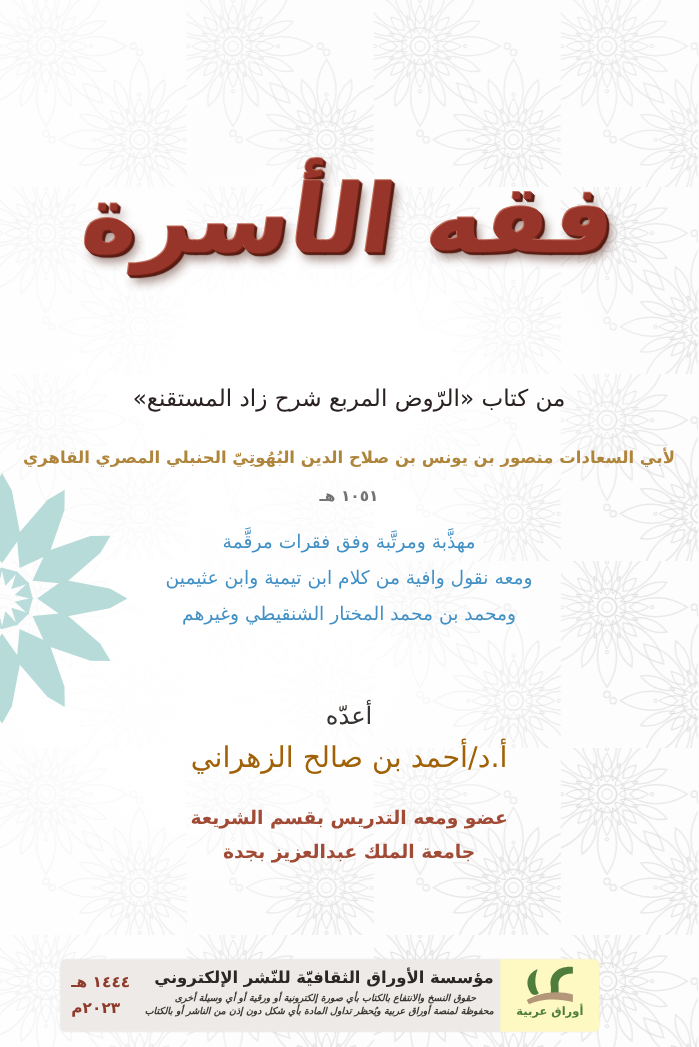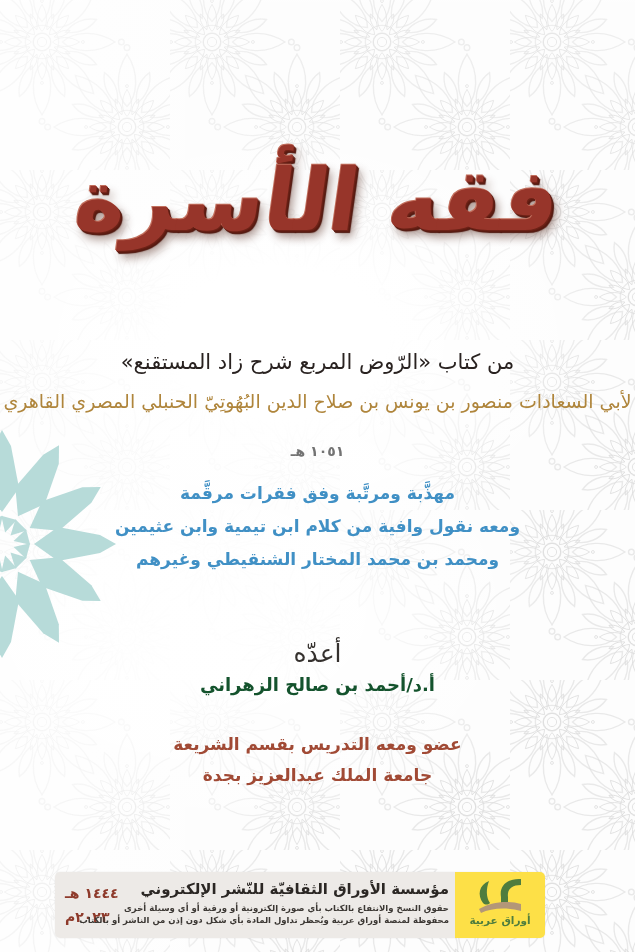--- a/index.html
+++ b/index.html
@@ -49,48 +49,47 @@
       3px 3px 1px #4f170e,
       6px 7px 9px rgba(70,25,12,.45);
   }
   .source-line{
     top:350px;
     font-size:21px;
     font-weight:normal;
     color:#292220;
   }
   .orig-author{
-    top:390px;
-    font-size:19px;
-    font-weight:normal;
+    top:407px;
+    font-size:15px;
+    font-weight:bold;
     color:#af853b;
   }
   .death-year{
     top:443px;
     font-size:14px;
     font-weight:bold;
     color:#737373;
   }
   .features{
     top:477px;
     font-size:17px;
-    font-weight:bold;
+    font-weight:normal;
     color:#4090c5;
     line-height:33px;
   }
   .prepared-label{
     top:639px;
-    font-size:25px;
+    font-size:22px;
     color:#35312e;
   }
   .editor-name{
     top:674px;
-    font-size:18px;
-    color:#14532d;
-    font-weight:bold;
+    font-size:26px;
+    color:#a16207;
   }
   .editor-role{
     top:734px;
     font-size:17px;
     font-weight:bold;
     color:#a14a35;
   }
   .editor-univ{
     top:765px;
     font-size:17px;
@@ -127,25 +126,26 @@
     color:#2b2724;
     white-space:nowrap;
   }
   .copyright{
     margin-top:5px;
     font-size:8.5px;
     font-weight:bold;
     color:#3c3834;
     line-height:11.5px;
     white-space:nowrap;
+    font-style:italic;
   }
   .logo-box{
     position:absolute;
     right:0;top:0;width:90px;height:66px;
-    background:#fde047;
+    background:#fef9c3;
     border-radius:0 5px 5px 0;
     text-align:center;
   }
   .logo-glyph{display:block;margin:5px auto 0;}
   .logo-text{
     display:block;
     margin-top:1px;
     font-size:10.5px;
     font-weight:bold;
     color:#4f7d3e;

